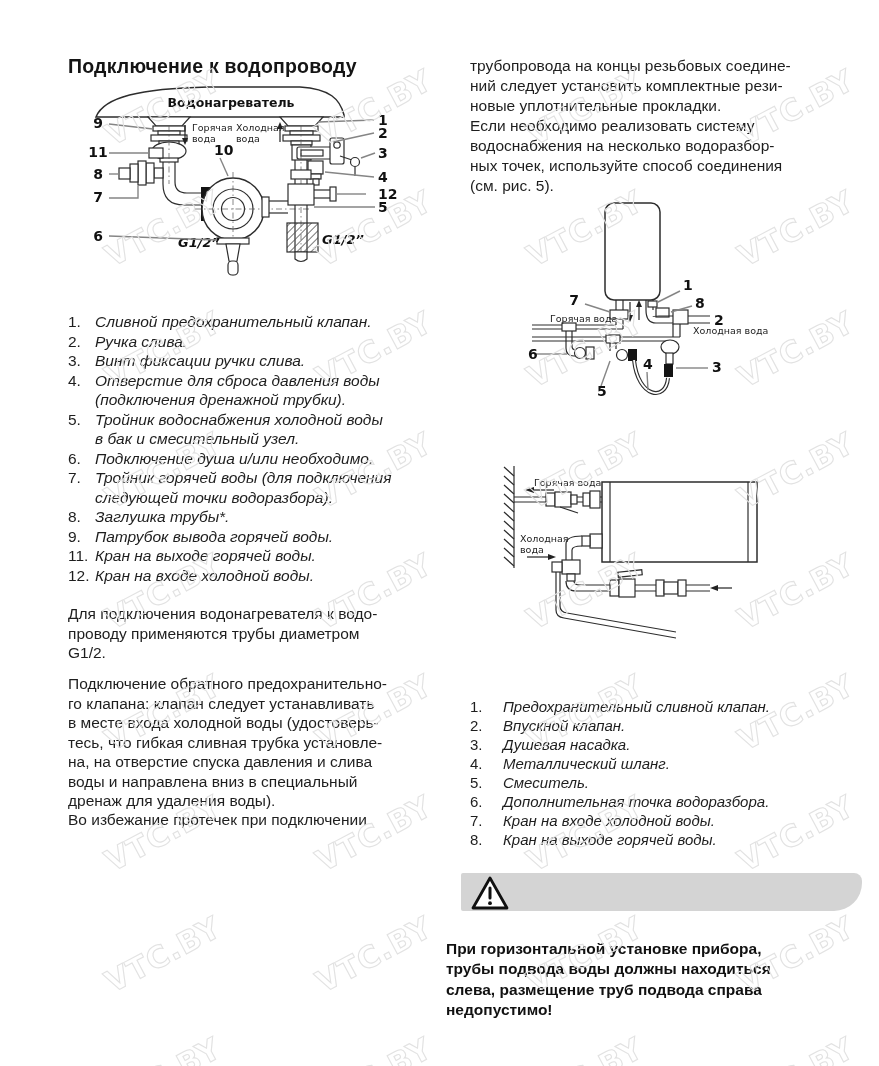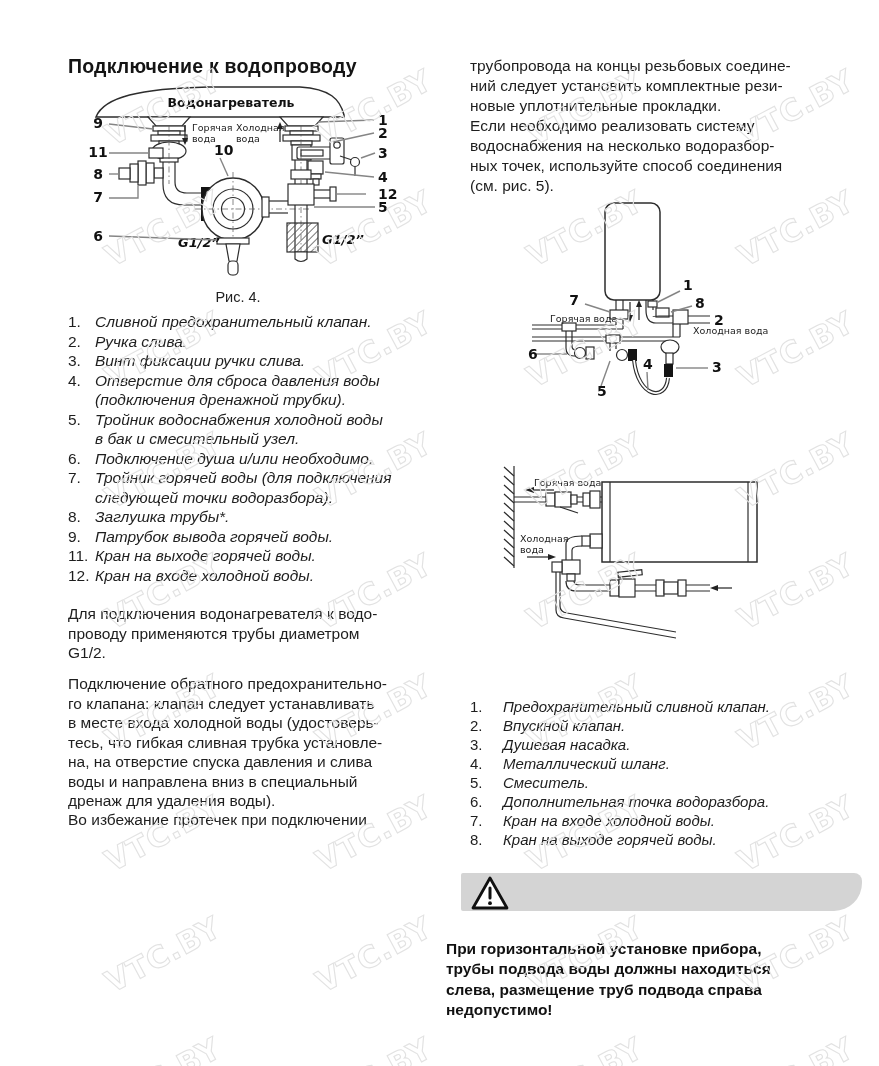--- a/index.html
+++ b/index.html
@@ -195,21 +195,20 @@
         <text class="num-t" x="310" y="41">1</text>
         <text class="num-t" x="310" y="54">2</text>
         <text class="num-t" x="310" y="74">3</text>
         <text class="num-t" x="310" y="98">4</text>
         <text class="num-t" x="310" y="115">12</text>
         <text class="num-t" x="310" y="128">5</text>
         <text class="num-t" x="146" y="71">10</text>
       </g>
     </svg>
   </div>
-  <div class="abs caption" style="left:68px;top:289px;width:340px;">Рис. 4.</div>
 
   <div class="abs plist" style="left:68px;top:312px;width:398px;">
     <div class="row">
         <span class="num">1.</span>
         <span class="txt">Сливной предохранительный клапан.</span>
       </div>
     <div class="row">
         <span class="num">2.</span>
         <span class="txt">Ручка слива.</span>
       </div>

